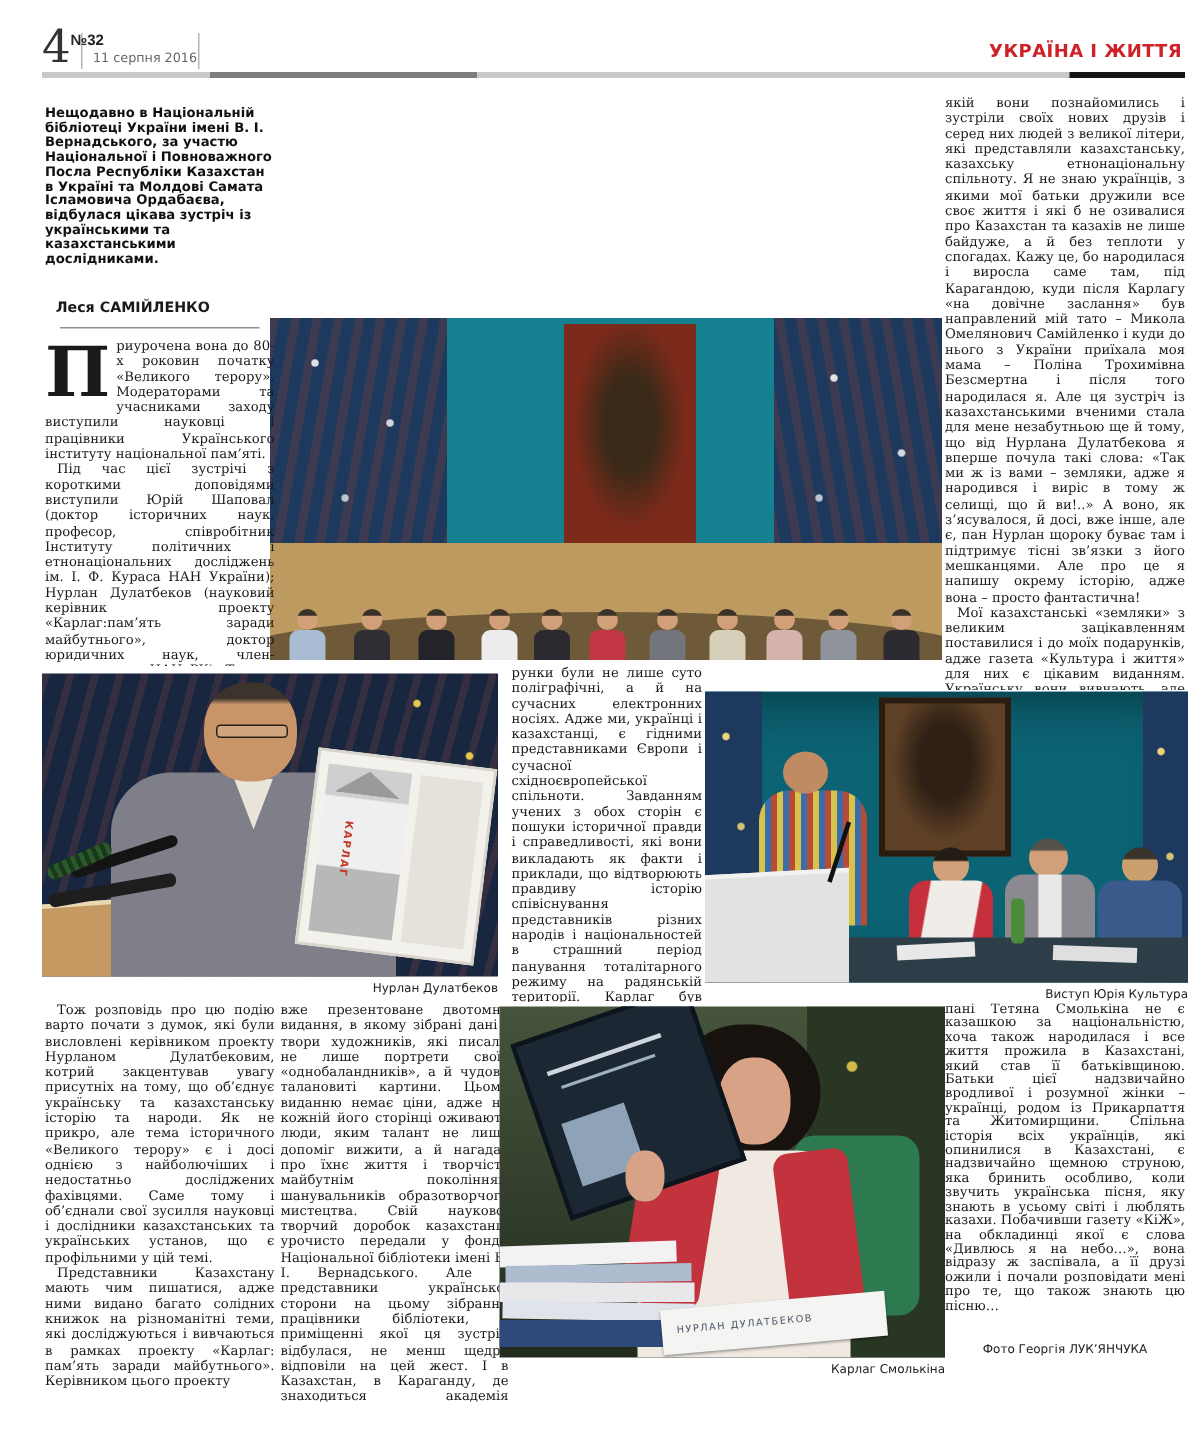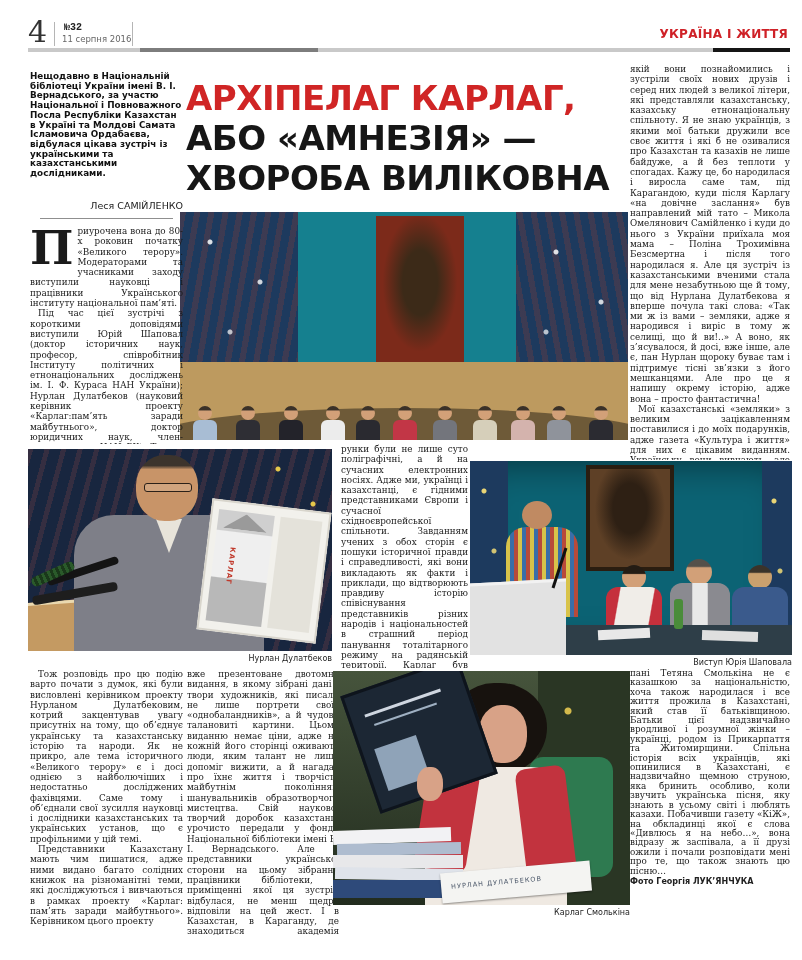--- a/index.html
+++ b/index.html
@@ -3,51 +3,51 @@
 <meta charset="utf-8">
 <style>
   html,body{margin:0;padding:0;background:#e9e9e9;}
   .page{position:relative;width:802px;height:960px;background:#ffffff;overflow:hidden;
         font-family:"DejaVu Serif","Liberation Serif",serif;color:#1a1a1a;}
   .abs{position:absolute;}
   
   .pagenum{left:28px;top:14px;font-size:30px;font-weight:400;color:#333;
            font-family:"DejaVu Serif","Liberation Serif",serif;}
   .hline{width:1px;background:#b5b5b5;}
-  .issue{left:64px;top:22px;font-size:10px;font-weight:700;
-         font-family:Liberation Mono, monospace;color:#222;}
+  .issue{left:47px;top:22px;font-size:10px;font-weight:700;
+         font-family:Liberation Sans, sans-serif;color:#222;}
   .date{left:62px;top:34px;font-size:8.5px;color:#666;
         font-family:"DejaVu Sans","Liberation Sans",sans-serif;}
   .masthead{left:142px;top:18px;display:flex;align-items:center;gap:6px;}
   .masthead-text{font-size:22px;font-weight:700;letter-spacing:1px;color:#161616;
                  font-family:"DejaVu Serif","Liberation Serif",serif;
                  display:inline-block;transform:scaleX(.86);transform-origin:left center;}
   .section-label{right:14px;top:27px;font-size:12px;font-weight:800;letter-spacing:.3px;
                  font-family:"DejaVu Sans","Liberation Sans",sans-serif;}
   .header-bar{left:28px;top:48px;width:762px;height:4px;background:#c9c9c9;}
   .header-bar .seg{position:absolute;top:0;height:4px;}
   
   .lead{left:30px;top:72px;width:153px;font-size:8.8px;line-height:9.7px;font-weight:700;
         font-family:"DejaVu Sans","Liberation Sans",sans-serif;color:#111;}
-  .byline{left:30px;top:200px;width:153px;text-align:right;font-size:9.5px;font-weight:400;
+  .byline{left:12px;top:200px;width:153px;text-align:center;font-size:9.5px;font-weight:700;
           font-family:"DejaVu Sans","Liberation Sans",sans-serif;}
   .byline-rule{left:40px;top:218px;width:133px;height:1px;background:#8f8f8f;}
   
   .headline{left:186px;top:78px;width:444px;
             font-family:"DejaVu Sans","Liberation Sans",sans-serif;
             font-weight:800;font-size:34px;line-height:40px;letter-spacing:-.5px;color:#161616;}
   .headline .red{color:#d02525;}
   
   .bodycol{font-size:8.8px;line-height:10.3px;text-align:justify;overflow:hidden;}
   .bodycol p{margin:0;}
   .bodycol p.ind{text-indent:8px;}
   .dropcap{float:left;font-size:46px;line-height:40px;font-weight:700;padding:2px 4px 0 0;
            font-family:"DejaVu Serif","Liberation Serif",serif;}
   .tight{line-height:9.4px;}
-  .credit{text-align:left;font-size:8px;margin-top:1px;font-weight:700;
+  .credit{text-align:center;font-size:8px;margin-top:19px;font-weight:400;
           font-family:"DejaVu Sans","Liberation Sans",sans-serif;color:#222;}
   .caption{position:absolute;text-align:right;font-size:8px;color:#222;
            font-family:"DejaVu Sans","Liberation Sans",sans-serif;}
   
   .photo{position:absolute;overflow:hidden;background:#444;}
   .photo *{position:absolute;}
   
   #photo1{left:180px;top:212px;width:448px;height:228px;background:#15808f;}
   #photo1 .panelL{left:0;top:0;width:118px;height:160px;
       background:#1d3a5e;
@@ -181,25 +181,20 @@
   <div class="abs section-label" style="color:#cf2127;">УКРАЇНА І ЖИТТЯ</div>
   <div class="abs header-bar">
     <div class="seg" style="left:112px;width:178px;background:#7d7d7d;"></div>
     <div class="seg" style="left:685px;width:77px;background:#151515;"></div>
   </div>
 
   <div class="abs lead">Нещодавно в Національній бібліотеці України імені В. І. Вернадського, за участю Національної і Повноважного Посла Республіки Казахстан в Україні та Молдові Самата Ісламовича Ордабаєва, відбулася цікава зустріч із українськими та казахстанськими дослідниками.</div>
   <div class="abs byline">Леся САМІЙЛЕНКО</div>
   <div class="abs byline-rule"></div>
 
-  <div class="abs headline">
-    <div class="red">АРХІПЕЛАГ КАРЛАГ,</div>
-    <div>АБО «АМНЕЗІЯ» —</div>
-    <div>ХВОРОБА ВИЛІКОВНА</div>
-  </div>
 
   <div class="photo" id="photo1">
     <div class="panelL"></div>
     <div class="panelR"></div>
     <div class="portrait"></div>
     <div class="floor"></div>
     <div class="stagefront"></div>
     <div class="fig" style="left:12px;">
         <i class="head"></i>
         <i class="torso" style="background:#a8bdd4;"></i>
@@ -294,21 +289,21 @@
       <div class="p1t"></div>
     <div class="p2h"></div>
       <div class="p2t"></div>
     <div class="p3h"></div>
       <div class="p3t"></div>
     <div class="table"></div>
     <div class="paper1"></div>
     <div class="paper2"></div>
     <div class="bottle"></div>
   </div>
-  <div class="caption" style="left:470px;top:658px;width:322px;">Виступ Юрія Шаповала</div>
+  <div class="caption" style="left:470px;top:658px;width:322px;">Виступ Юрія Культура</div>
 
   <div class="abs bodycol" style="left:630px;top:64px;width:160px;height:396px;">
     <p>якій вони познайомились і зустріли своїх нових друзів і серед них людей з великої літери, які представляли казахстанську, казахську етнонаціональну спільноту. Я не знаю українців, з якими мої батьки дружили все своє життя і які б не озивалися про Казахстан та казахів не лише байдуже, а й без теплоти у спогадах. Кажу це, бо народилася і виросла саме там, під Карагандою, куди після Карлагу «на довічне заслання» був направлений мій тато – Микола Омелянович Самійленко і куди до нього з України приїхала моя мама – Поліна Трохимівна Безсмертна і після того народилася я. Але ця зустріч із казахстанськими вченими стала для мене незабутньою ще й тому, що від Нурлана Дулатбекова я вперше почула такі слова: «Так ми ж із вами – земляки, адже я народився і виріс в тому ж селищі, що й ви!..» А воно, як з’ясувалося, й досі, вже інше, але є, пан Нурлан щороку буває там і підтримує тісні зв’язки з його мешканцями. Але про це я напишу окрему історію, адже вона – просто фантастична!</p>
     <p class="ind">Мої казахстанські «земляки» з великим зацікавленням поставилися і до моїх подарунків, адже газета «Культура і життя» для них є цікавим виданням. Українську вони вивчають, але трохи розуміють. А</p>
   </div>
   <div class="abs bodycol tight" style="left:630px;top:669px;width:160px;height:290px;">
     <p>пані Тетяна Смолькіна не є казашкою за національністю, хоча також народилася і все життя прожила в Казахстані, який став її батьківщиною. Батьки цієї надзвичайно вродливої і розумної жінки – українці, родом із Прикарпаття та Житомирщини. Спільна історія всіх українців, які опинилися в Казахстані, є надзвичайно щемною струною, яка бринить особливо, коли звучить українська пісня, яку знають в усьому світі і люблять казахи. Побачивши газету «КіЖ», на обкладинці якої є слова «Дивлюсь я на небо…», вона відразу ж заспівала, а її друзі ожили і почали розповідати мені про те, що також знають цю пісню…</p>
     <div class="credit">Фото Георгія ЛУК’ЯНЧУКА</div>
   </div>
 

